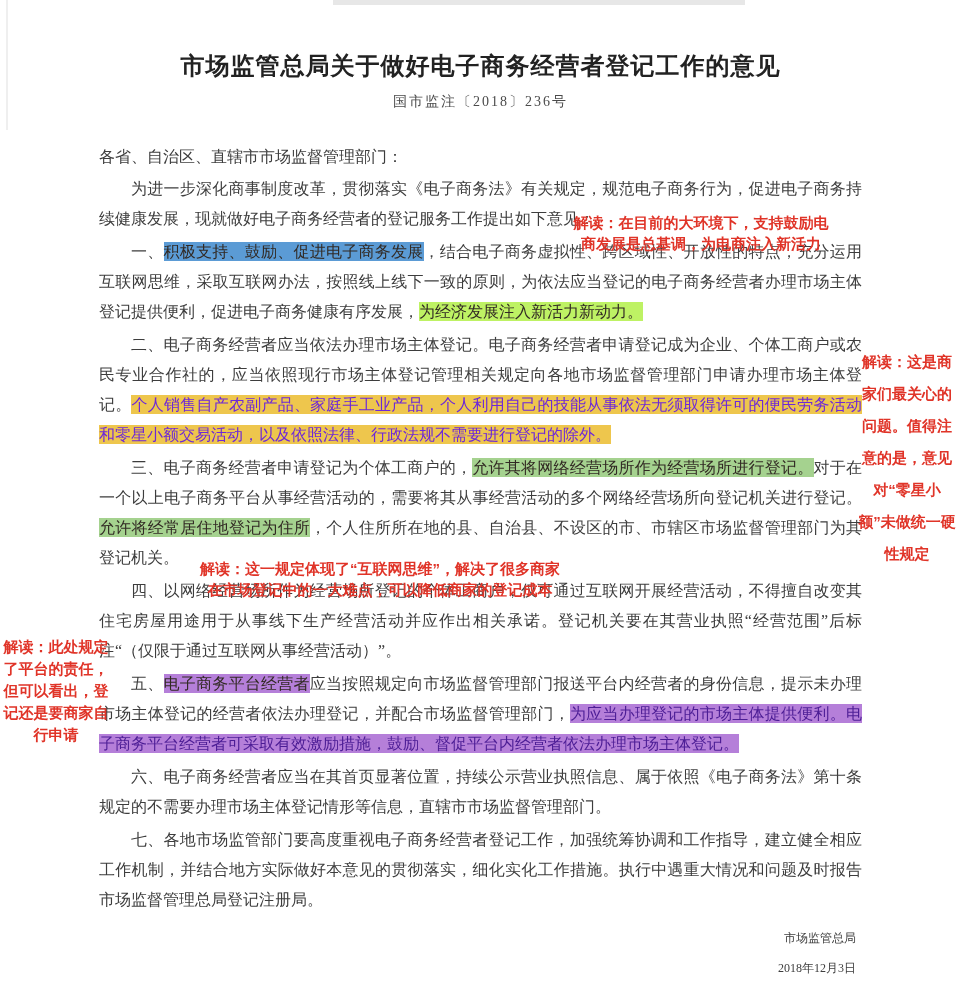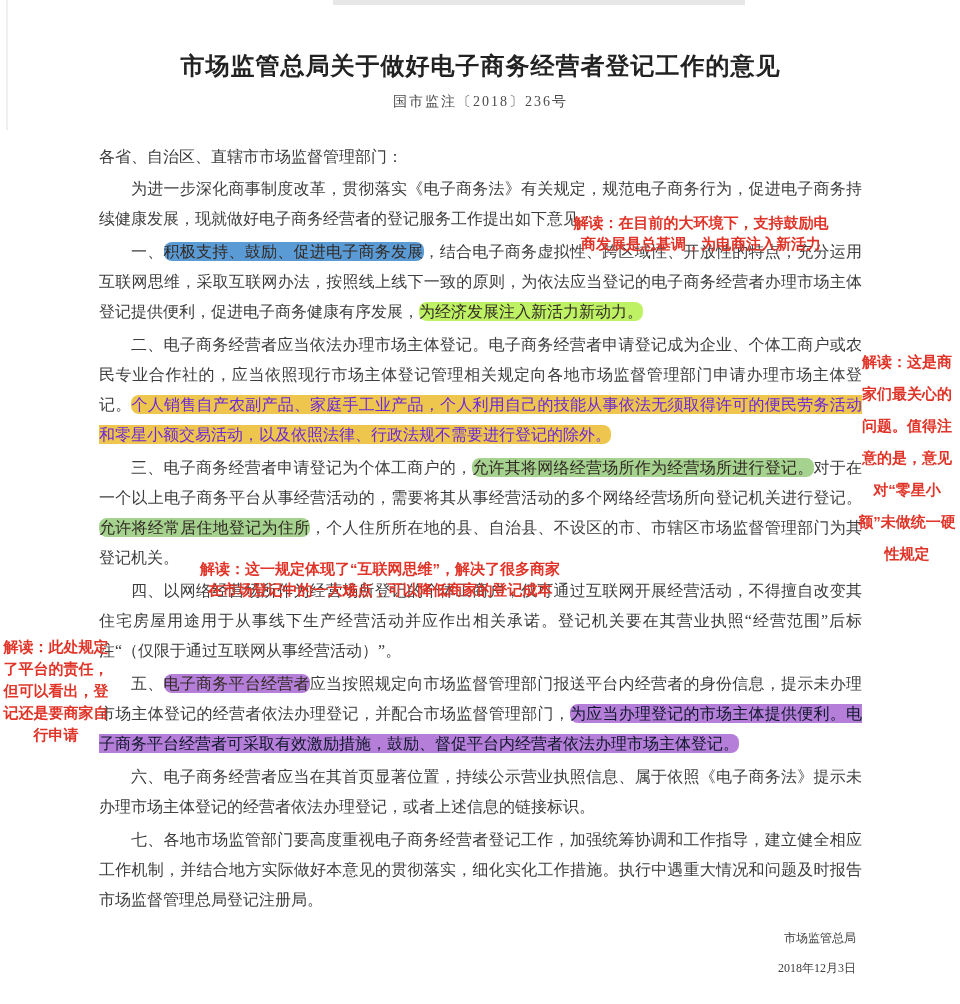--- a/index.html
+++ b/index.html
@@ -16,21 +16,21 @@
   .title{
     margin:0;text-align:center;
     font-family:"Liberation Sans","DejaVu Sans",sans-serif;
     font-size:24px;font-weight:bold;color:#222;letter-spacing:1px;
   }
   .docnum{margin:11px 0 0;text-align:center;font-size:14px;color:#4a4a4a;letter-spacing:2px;}
 
   .body-text{margin-top:31px;font-size:16px;line-height:30px;text-align:justify;}
   .salutation{margin:0 0 2px;}
   p.para{margin:0 0 3px;text-indent:32px;}
-  span.hl{padding:1px 0;border-radius:8px;}
+  span.hl{padding:1px 0;}
 
   .signature{margin-top:8px;text-align:right;padding-right:6px;font-size:12px;line-height:30px;color:#3d3d3d;}
 
   .annotation{
     position:absolute;
     font-family:"Liberation Sans","DejaVu Sans",sans-serif;
     font-weight:bold;text-align:center;
   }
   .note-1{left:570px;top:212px;width:262px;font-size:15px;line-height:21px;}
   .note-2{left:856px;top:346px;width:102px;font-size:15px;line-height:32px;}
@@ -49,22 +49,22 @@
     <div class="docnum">国市监注〔2018〕236号</div>
 
     <div class="body-text">
       <p class="salutation">各省、自治区、直辖市市场监督管理部门：</p>
       <div>
           <p class="para"><span>为进一步深化商事制度改革，贯彻落实《电子商务法》有关规定，规范电子商务行为，促进电子商务持续健康发展，现就做好电子商务经营者的登记服务工作提出如下意见：</span></p>
           <p class="para"><span>一、</span><span class="hl" style="background-color: rgb(91, 155, 213); color: rgb(50, 42, 36);">积极支持、鼓励、促进电子商务发展</span><span>，结合电子商务虚拟性、跨区域性、开放性的特点，充分运用互联网思维，采取互联网办法，按照线上线下一致的原则，为依法应当登记的电子商务经营者办理市场主体登记提供便利，促进电子商务健康有序发展，</span><span class="hl" style="background-color: #bef264; color: rgb(50, 42, 36);">为经济发展注入新活力新动力。</span></p>
           <p class="para"><span>二、电子商务经营者应当依法办理市场主体登记。电子商务经营者申请登记成为企业、个体工商户或农民专业合作社的，应当依照现行市场主体登记管理相关规定向各地市场监督管理部门申请办理市场主体登记。</span><span class="hl" style="background-color: rgb(238, 198, 77); color: #6d28d9;">个人销售自产农副产品、家庭手工业产品，个人利用自己的技能从事依法无须取得许可的便民劳务活动和零星小额交易活动，以及依照法律、行政法规不需要进行登记的除外。</span></p>
           <p class="para"><span>三、电子商务经营者申请登记为个体工商户的，</span><span class="hl" style="background-color: rgb(165, 210, 143); color: rgb(50, 42, 36);">允许其将网络经营场所作为经营场所进行登记。</span><span>对于在一个以上电子商务平台从事经营活动的，需要将其从事经营活动的多个网络经营场所向登记机关进行登记。</span><span class="hl" style="background-color: rgb(165, 210, 143); color: rgb(50, 42, 36);">允许将经常居住地登记为住所</span><span>，个人住所所在地的县、自治县、不设区的市、市辖区市场监督管理部门为其登记机关。</span></p>
           <p class="para"><span>四、以网络经营场所作为经营场所登记的个体工商户，仅可通过互联网开展经营活动，不得擅自改变其住宅房屋用途用于从事线下生产经营活动并应作出相关承诺。登记机关要在其营业执照“经营范围”后标注“（仅限于通过互联网从事经营活动）”。</span></p>
-          <p class="para"><span>五、</span><span class="hl" style="background-color: rgb(181, 127, 217); color: rgb(50, 42, 36);">电子商务平台经营者</span><span>应当按照规定向市场监督管理部门报送平台内经营者的身份信息，提示未办理市场主体登记的经营者依法办理登记，并配合市场监督管理部门，</span><span class="hl" style="background-color: rgb(181, 127, 217); color: #0f172a;">为应当办理登记的市场主体提供便利。电子商务平台经营者可采取有效激励措施，鼓励、督促平台内经营者依法办理市场主体登记。</span></p>
-          <p class="para"><span>六、电子商务经营者应当在其首页显著位置，持续公示营业执照信息、属于依照《电子商务法》提示未办理市场主体登记的经营者依法办理登记，或者上述信息的链接标识。</span></p>
+          <p class="para"><span>五、</span><span class="hl" style="background-color: rgb(181, 127, 217); color: rgb(50, 42, 36);">电子商务平台经营者</span><span>应当按照规定向市场监督管理部门报送平台内经营者的身份信息，提示未办理市场主体登记的经营者依法办理登记，并配合市场监督管理部门，</span><span class="hl" style="background-color: rgb(181, 127, 217); color: #4c1d95;">为应当办理登记的市场主体提供便利。电子商务平台经营者可采取有效激励措施，鼓励、督促平台内经营者依法办理市场主体登记。</span></p>
+          <p class="para"><span>六、电子商务经营者应当在其首页显著位置，持续公示营业执照信息、属于依照《电子商务法》第十条规定的不需要办理市场主体登记情形等信息，直辖市市场监督管理部门。</span></p>
           <p class="para"><span>七、各地市场监管部门要高度重视电子商务经营者登记工作，加强统筹协调和工作指导，建立健全相应工作机制，并结合地方实际做好本意见的贯彻落实，细化实化工作措施。执行中遇重大情况和问题及时报告市场监督管理总局登记注册局。</span></p>
         </div>
       <div class="signature">
         <div>市场监管总局</div>
         <div>2018年12月3日</div>
       </div>
     </div>
   </div>
 
   <div class="annotation note-1" style="color: rgb(224, 52, 40);">解读：在目前的大环境下，支持鼓励电商发展是总基调，为电商注入新活力</div>

